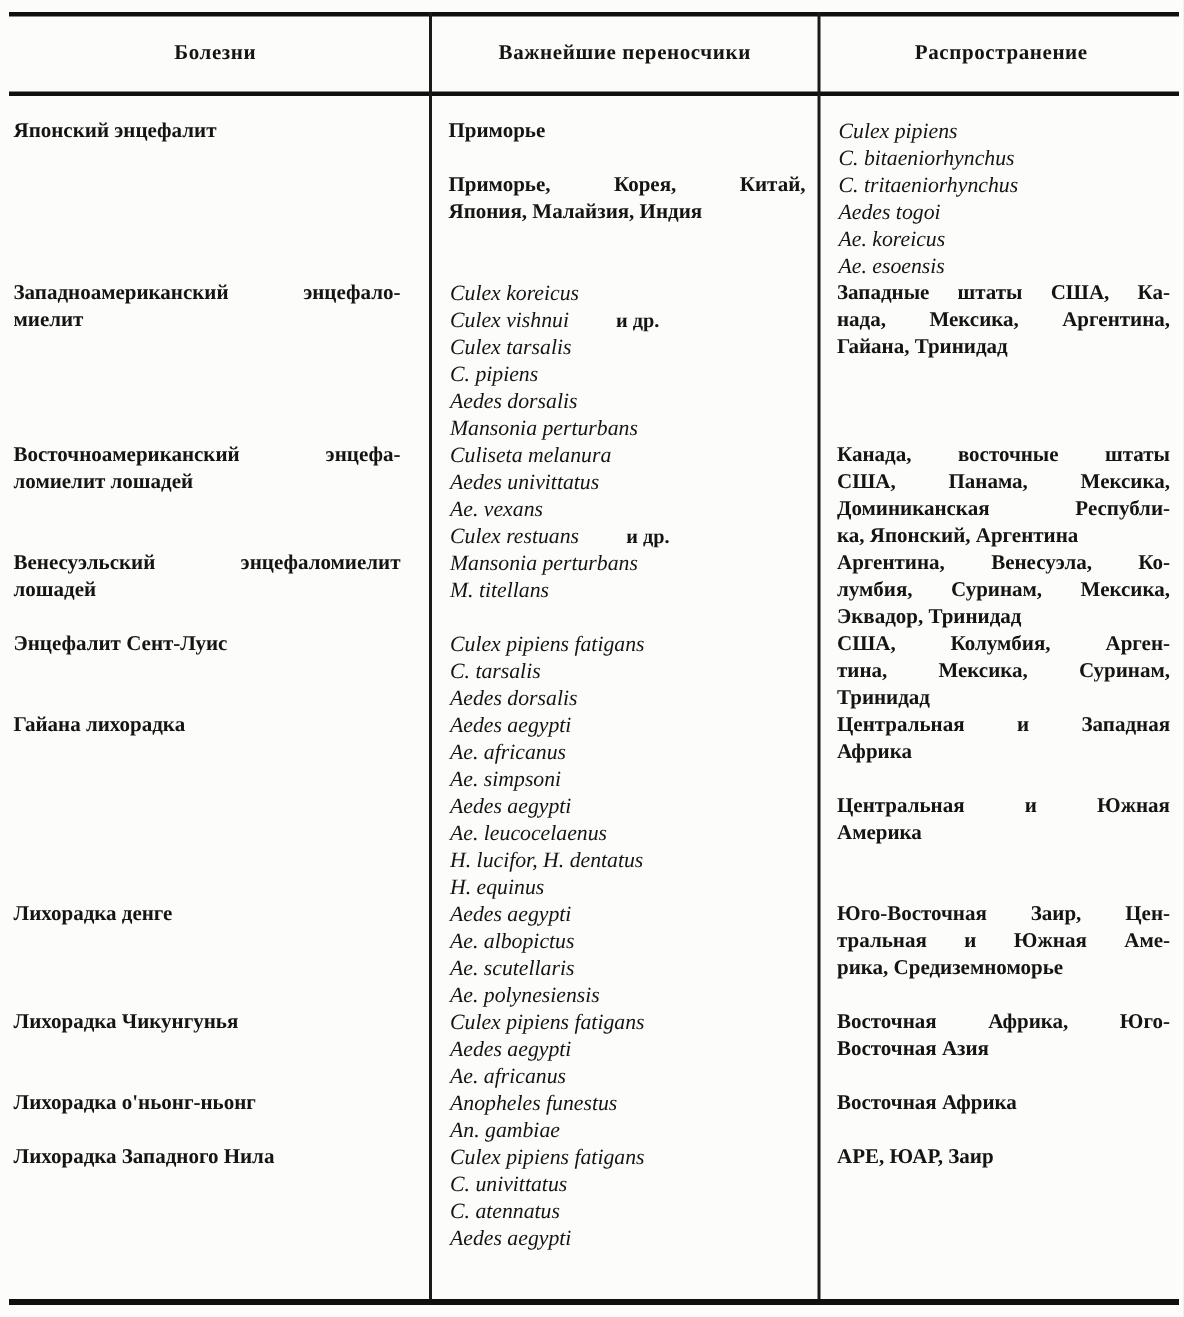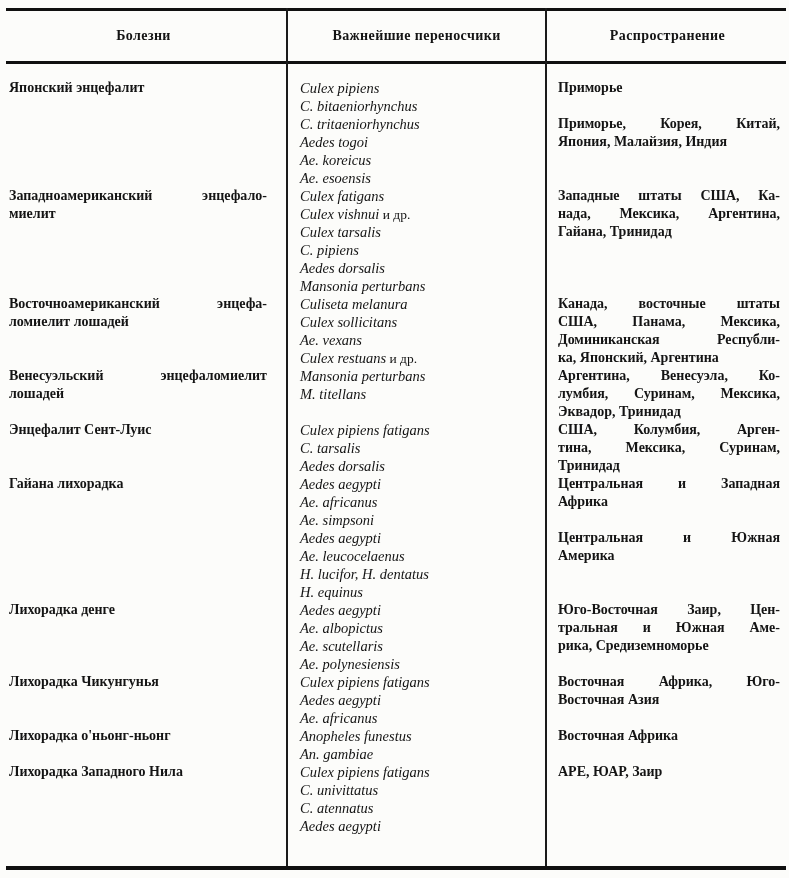--- a/index.html
+++ b/index.html
@@ -26,83 +26,83 @@
   .row{display:grid;grid-template-columns:287px 259px 243px;}
   .cell{overflow:hidden;}
   .cell.c1{padding:0 20px 0 9px;}
   .cell.c2{padding:0 4px 0 13px;}
   .cell.c3{padding:0 9px 0 12px;}
   .line{height:18px;line-height:18px;font-size:14px;white-space:nowrap;}
   .cyr .line{font-weight:bold;}
   .line.just{text-align:justify;text-align-last:justify;white-space:normal;}
   .vec .line{font-size:14.5px;}
   .sp{font-style:italic;}
-  .up{font-style:normal;font-weight:normal;font-size:13.5px;}
+  .up{font-style:normal;font-weight:bold;font-size:13.5px;padding-left:28px;}
 </style>
 </head>
 <body>
 
 <div class="page">
   <div class="rule top"></div>
 
   <div class="head">
     <div>Болезни</div>
     <div>Важнейшие переносчики</div>
     <div>Распространение</div>
   </div>
 
   <div class="rule headsep"></div>
 
   <div class="tbody">
       <div class="row">
         <div class="cell c1 cyr">
           <div class="line">Японский энцефалит</div>
+        </div>
+        <div class="cell c3 cyr">
+          <div class="line just">Приморье</div>
+          <div class="line">&nbsp;</div>
+          <div class="line just">Приморье, Корея, Китай,</div>
+          <div class="line">Япония, Малайзия, Индия</div>
         </div>
         <div class="cell c2 vec">
           <div class="line"><span class="sp">Culex pipiens</span></div>
           <div class="line"><span class="sp">C. bitaeniorhynchus</span></div>
           <div class="line"><span class="sp">C. tritaeniorhynchus</span></div>
           <div class="line"><span class="sp">Aedes togoi</span></div>
           <div class="line"><span class="sp">Ae. koreicus</span></div>
           <div class="line"><span class="sp">Ae. esoensis</span></div>
         </div>
-        <div class="cell c3 cyr">
-          <div class="line just">Приморье</div>
-          <div class="line">&nbsp;</div>
-          <div class="line just">Приморье, Корея, Китай,</div>
-          <div class="line">Япония, Малайзия, Индия</div>
-        </div>
       </div>
       <div class="row">
         <div class="cell c1 cyr">
           <div class="line just">Западноамериканский энцефало-</div>
           <div class="line">миелит</div>
         </div>
         <div class="cell c2 vec">
-          <div class="line"><span class="sp">Culex fatigans</span></div>
+          <div class="line"><span class="sp">Culex koreicus</span></div>
           <div class="line"><span class="sp">Culex vishnui</span><span class="up">&nbsp;и др.</span></div>
           <div class="line"><span class="sp">Culex tarsalis</span></div>
           <div class="line"><span class="sp">C. pipiens</span></div>
           <div class="line"><span class="sp">Aedes dorsalis</span></div>
           <div class="line"><span class="sp">Mansonia perturbans</span></div>
         </div>
         <div class="cell c3 cyr">
           <div class="line just">Западные штаты США, Ка-</div>
           <div class="line just">нада, Мексика, Аргентина,</div>
           <div class="line">Гайана, Тринидад</div>
         </div>
       </div>
       <div class="row">
         <div class="cell c1 cyr">
           <div class="line just">Восточноамериканский энцефа-</div>
           <div class="line">ломиелит лошадей</div>
         </div>
         <div class="cell c2 vec">
           <div class="line"><span class="sp">Culiseta melanura</span></div>
-          <div class="line"><span class="sp">Culex sollicitans</span></div>
+          <div class="line"><span class="sp">Aedes univittatus</span></div>
           <div class="line"><span class="sp">Ae. vexans</span></div>
           <div class="line"><span class="sp">Culex restuans</span><span class="up">&nbsp;и др.</span></div>
         </div>
         <div class="cell c3 cyr">
           <div class="line just">Канада, восточные штаты</div>
           <div class="line just">США, Панама, Мексика,</div>
           <div class="line just">Доминиканская Республи-</div>
           <div class="line">ка, Японский, Аргентина</div>
         </div>
       </div>

